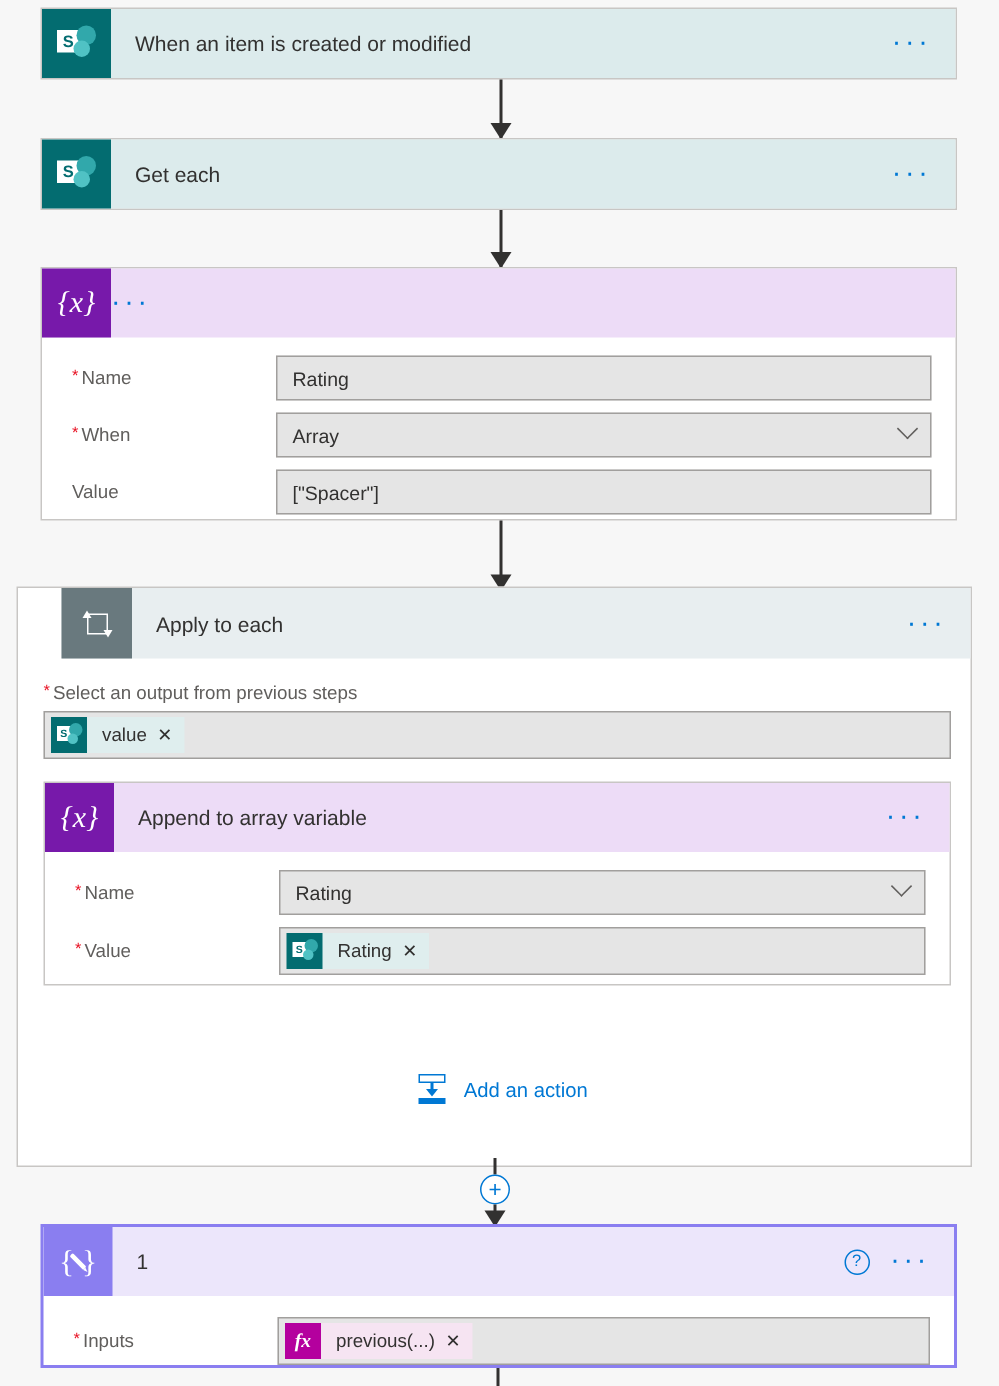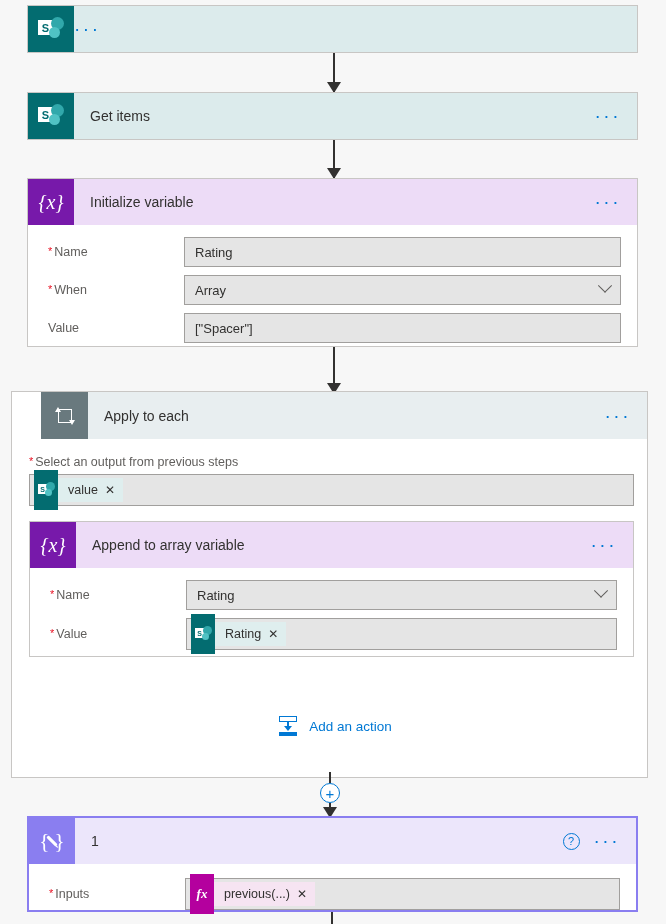--- a/index.html
+++ b/index.html
@@ -204,21 +204,21 @@
   .field.token-field { padding: 0 4px; }
   .token {
     display: inline-flex;
     align-items: center;
     height: 24px;
     background: #dfeeee;
     font-size: 12.5px;
     color: #323130;
   }
   .token .tok-icon {
-    width: 24px; height: 40px;
+    width: 24px; height: 24px;
     background: #036c70;
     display: flex; align-items: center; justify-content: center;
     flex: 0 0 24px;
   }
   .token .tok-icon .sp-glyph { width: 17px; height: 16px; }
   .token .tok-icon .sp-glyph .sq { width: 10px; height: 10px; font-size: 7px; top: 2px; }
   .token .tok-icon .sp-glyph .c1 { width: 9px; height: 9px; }
   .token .tok-icon .sp-glyph .c2 { width: 7px; height: 7px; right: 3px; top: 7px; }
   .token .tok-label { padding: 0 7px 0 10px; white-space: nowrap; }
   .token .tok-x {
@@ -329,20 +329,21 @@
 
 <div class="card abs" style="left:27px; top:5px; width:611px; height:48px;">
   <div class="card-header sp-header">
     <div class="card-icon sp-icon-bg">
       <div class="sp-glyph">
         <div class="sq">S</div>
         <div class="c1"></div>
         <div class="c2"></div>
       </div>
     </div>
+    <div class="card-title">When an item is created or modified</div>
     <div class="header-actions">
       <div class="ellipsis-btn">···</div>
     </div>
   </div>
 </div>
 
 <div class="abs connector" style="left:0; top:53px; width:666px; height:39px;">
   <div class="arrow-line" style="height:39px; margin-left:2px;">
     <div class="arrow-head"></div>
   </div>
@@ -350,39 +351,38 @@
 
 <div class="card abs" style="left:27px; top:92px; width:611px; height:48px;">
   <div class="card-header sp-header">
     <div class="card-icon sp-icon-bg">
       <div class="sp-glyph">
         <div class="sq">S</div>
         <div class="c1"></div>
         <div class="c2"></div>
       </div>
     </div>
-    <div class="card-title">Get items</div>
+    <div class="card-title">Get each</div>
     <div class="header-actions">
       <div class="ellipsis-btn">···</div>
     </div>
   </div>
 </div>
 
 <div class="abs connector" style="left:0; top:140px; width:666px; height:38px;">
   <div class="arrow-line" style="height:38px; margin-left:2px;">
     <div class="arrow-head"></div>
   </div>
 </div>
 
 <div class="card abs" style="left:27px; top:178px; width:611px; height:169px;">
   <div class="card-header var-header">
     <div class="card-icon var-icon-bg">
       <span class="var-glyph">{<i>x</i>}</span>
     </div>
-    <div class="card-title">Initialize variable</div>
     <div class="header-actions">
       <div class="ellipsis-btn">···</div>
     </div>
   </div>
   <div class="card-body">
 
     <div class="form-row">
       <div class="form-label">
         <span class="req-star">*</span><span>Name</span>
       </div>

